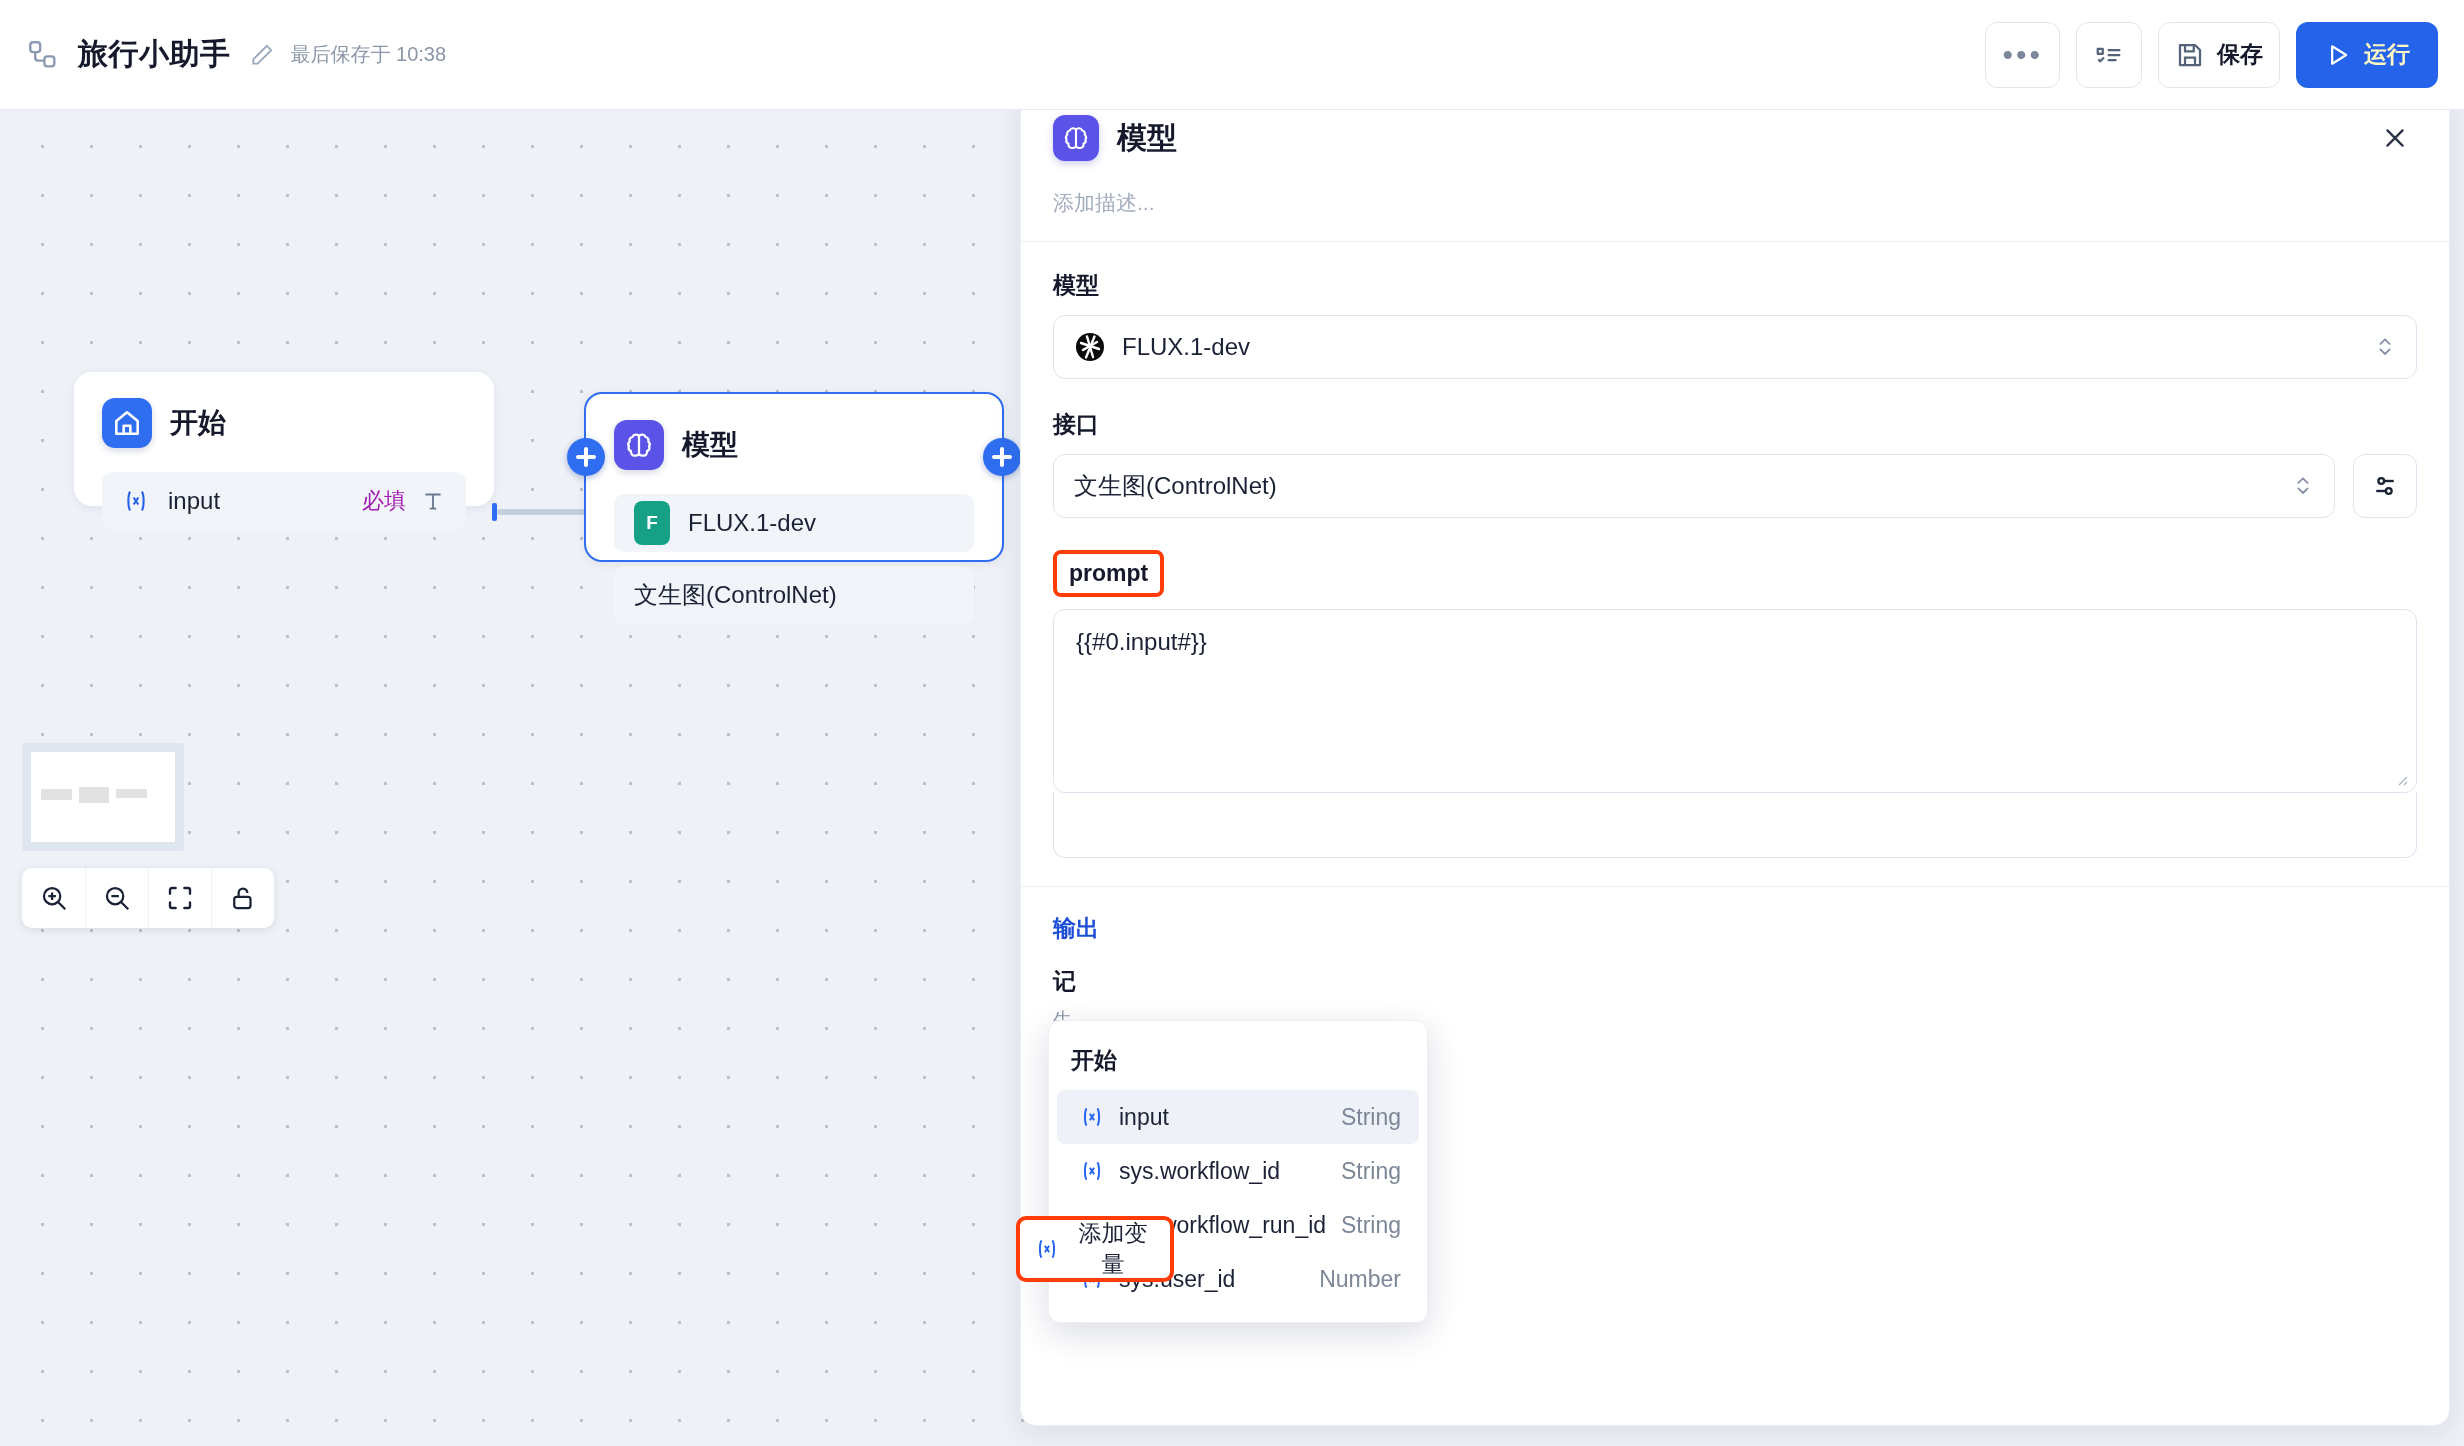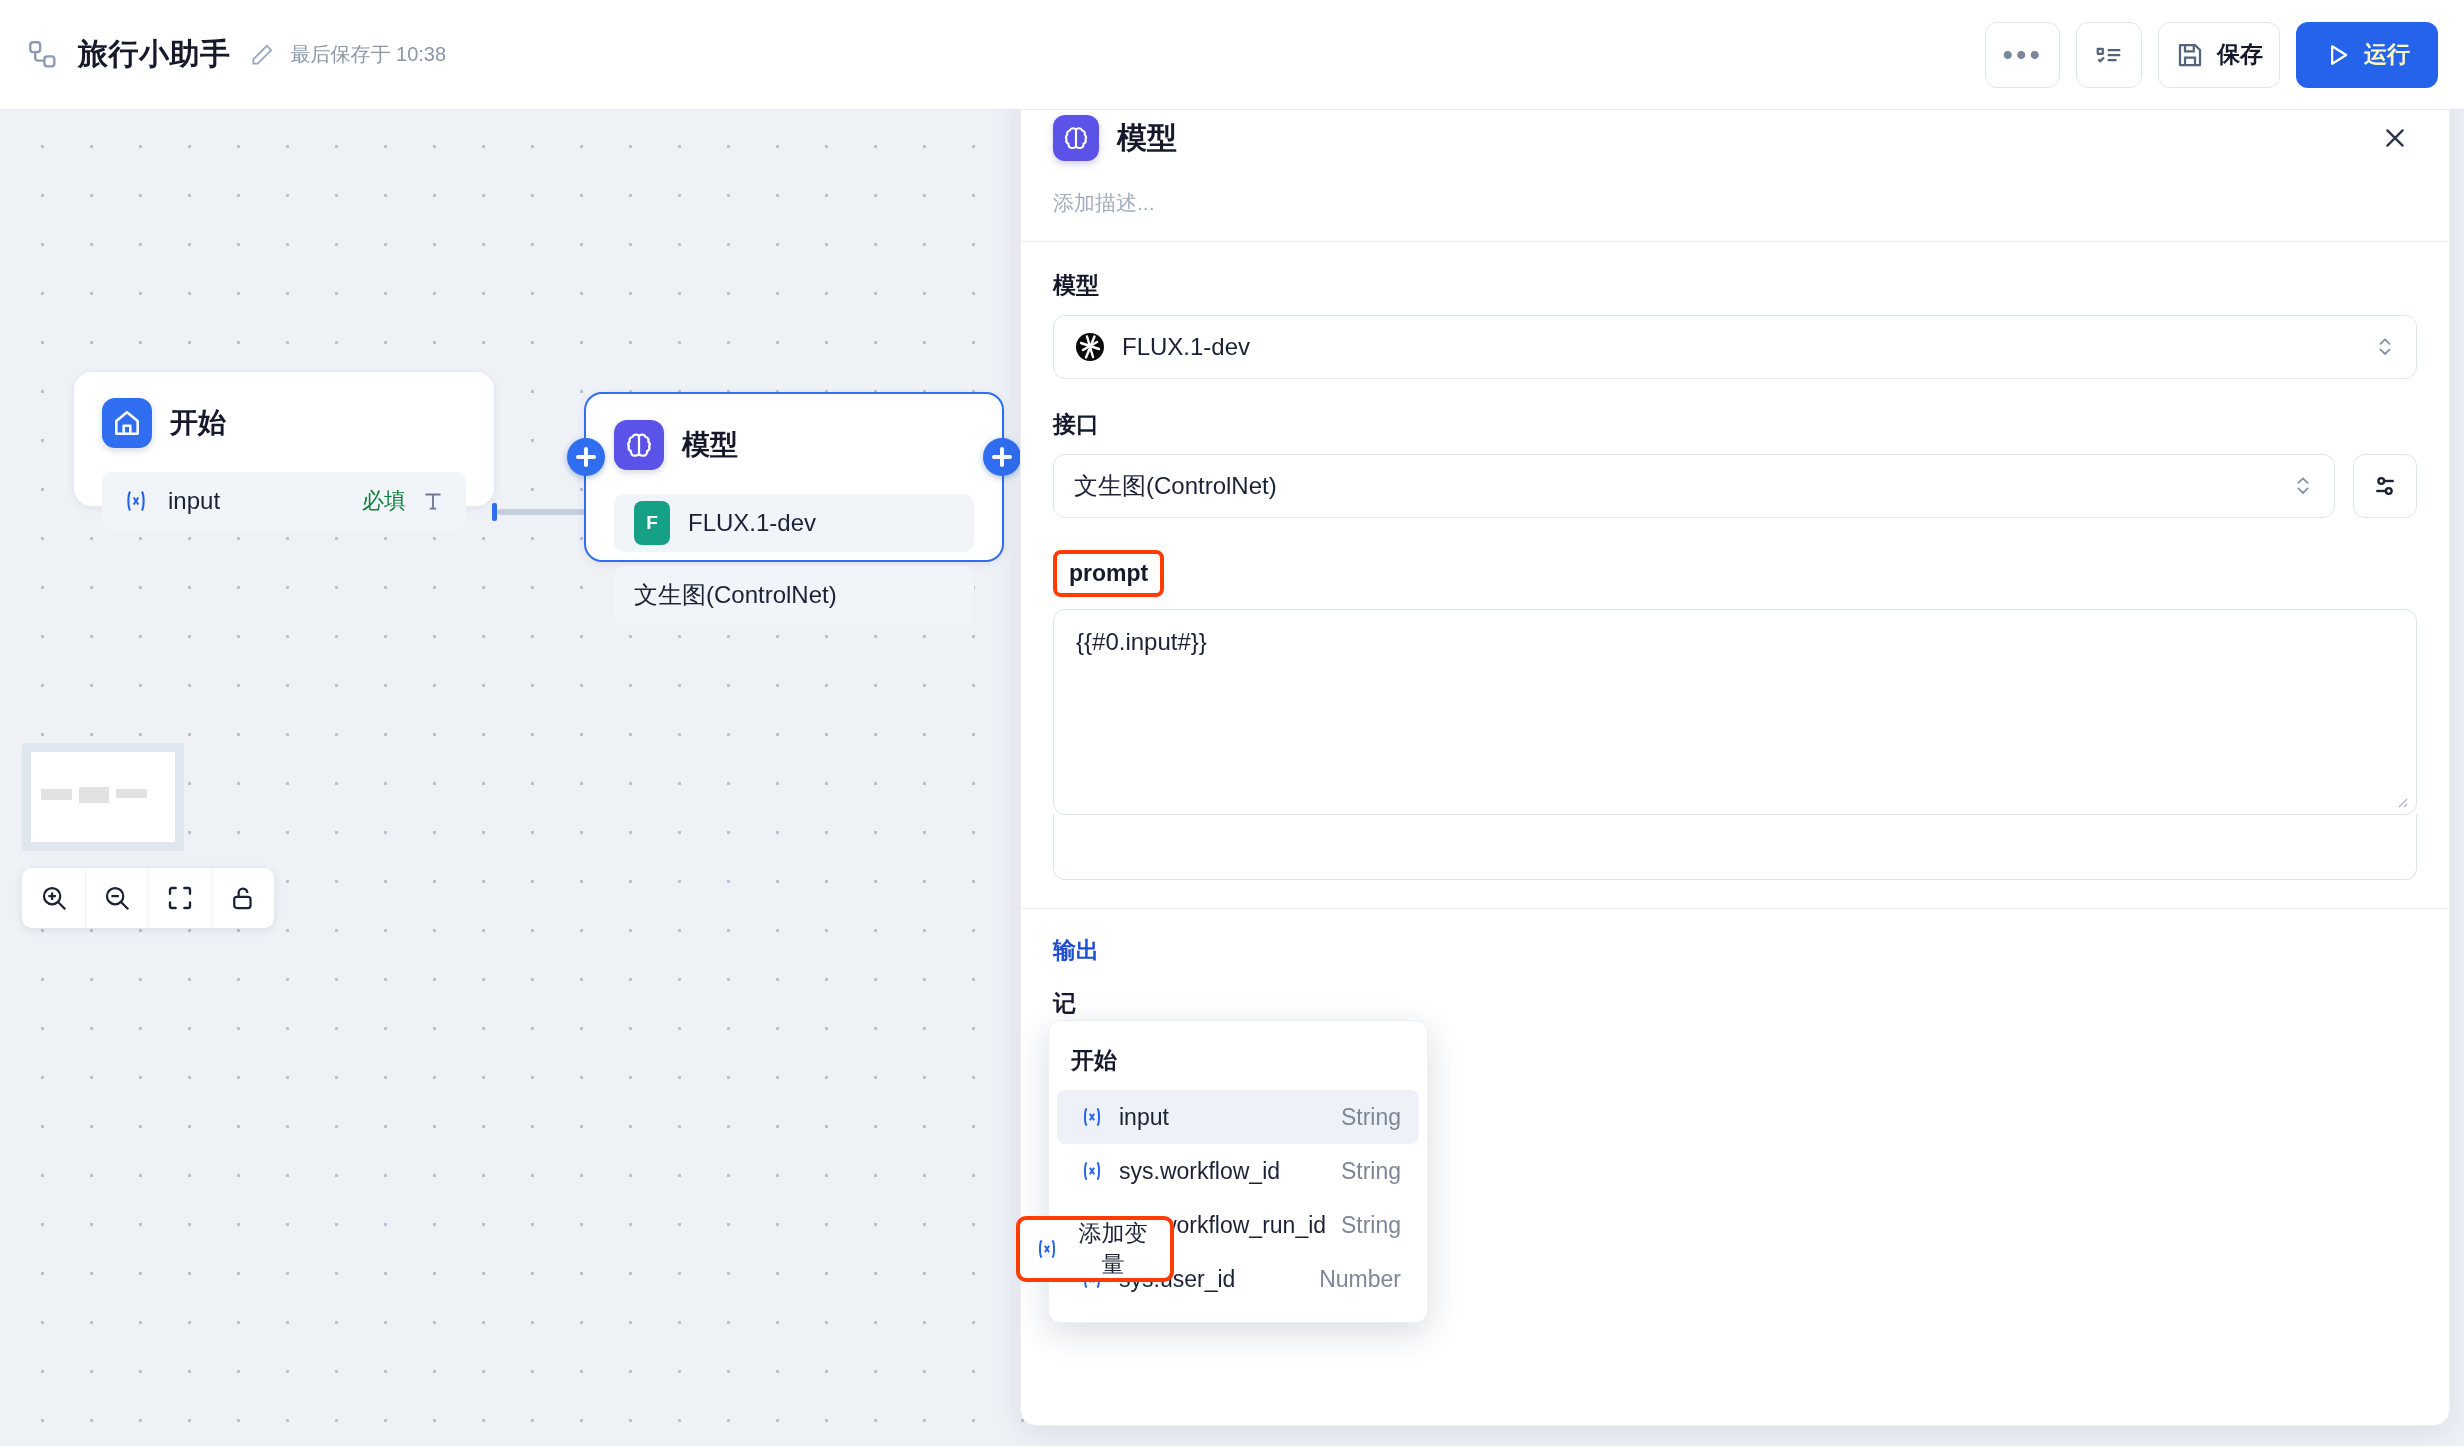--- a/index.html
+++ b/index.html
@@ -69,21 +69,21 @@
     box-shadow: 0 3px 7px rgba(30,50,100,.18);
   }
   .node-badge svg { width: 32px; height: 32px; }
   .node-title { font-size: 28px; font-weight: 700; color: #15192b; margin-left: 18px; }
   .node-row {
     margin: 14px 28px 0 28px; background: #f1f4f9; border-radius: 10px;
     height: 58px; display: flex; align-items: center; padding: 0 20px;
   }
   .node-row .rtext { font-size: 24px; color: #1c2236; }
   .node-row .rright { margin-left: auto; display: flex; align-items: center; gap: 14px; }
-  .node-row .rmeta { font-size: 22px; color: #15803d; }
+  .node-row .rmeta { font-size: 22px; color: #a21caf; }
   .vx-icon { width: 28px; height: 28px; color: #2563eb; flex: none; }
 
   #node-start { left: 74px; top: 262px; width: 420px; height: 134px; padding-bottom: 24px; }
   #node-model {
     left: 584px; top: 282px; width: 420px; height: 170px; padding-bottom: 24px;
     border: 2px solid #2f6ef0;
   }
 
   .plus-handle {
     position: absolute; width: 38px; height: 38px; border-radius: 50%;
@@ -145,21 +145,21 @@
     display: flex; align-items: center; padding: 0 20px; cursor: pointer; background: #fff;
   }
   .select-box .stext { font-size: 24px; color: #1c2236; }
   .select-box .caret { margin-left: auto; width: 22px; height: 30px; color: #8792a6; }
   .flux-logo { width: 32px; height: 32px; margin-right: 16px; flex: none; }
 
   .prompt-label-wrap { display: inline-block; border: 4px solid #ff3b06; border-radius: 8px; padding: 6px 12px; }
   .prompt-label-wrap .t { font-size: 23px; font-weight: 700; color: #15192b; }
 
   #prompt-box {
-    border: 1px solid #dde4ef; border-radius: 12px; height: 206px;
+    border: 1px solid #dde4ef; border-radius: 12px; height: 184px;
     padding: 18px 22px; position: relative; background: #fff;
   }
   #prompt-text { font-size: 24px; color: #1c2236; }
   .resize-grip { position: absolute; right: 8px; bottom: 6px; width: 16px; height: 16px; color: #aab3c2; }
 
   #addvar-wrap {
     position: absolute; left: 1016px; top: 1216px; width: 158px; height: 66px;
     border: 4px solid #ff3b06; border-radius: 10px; background: #fff;
     display: flex; align-items: center; padding: 0 14px; z-index: 34; cursor: pointer;
   }

